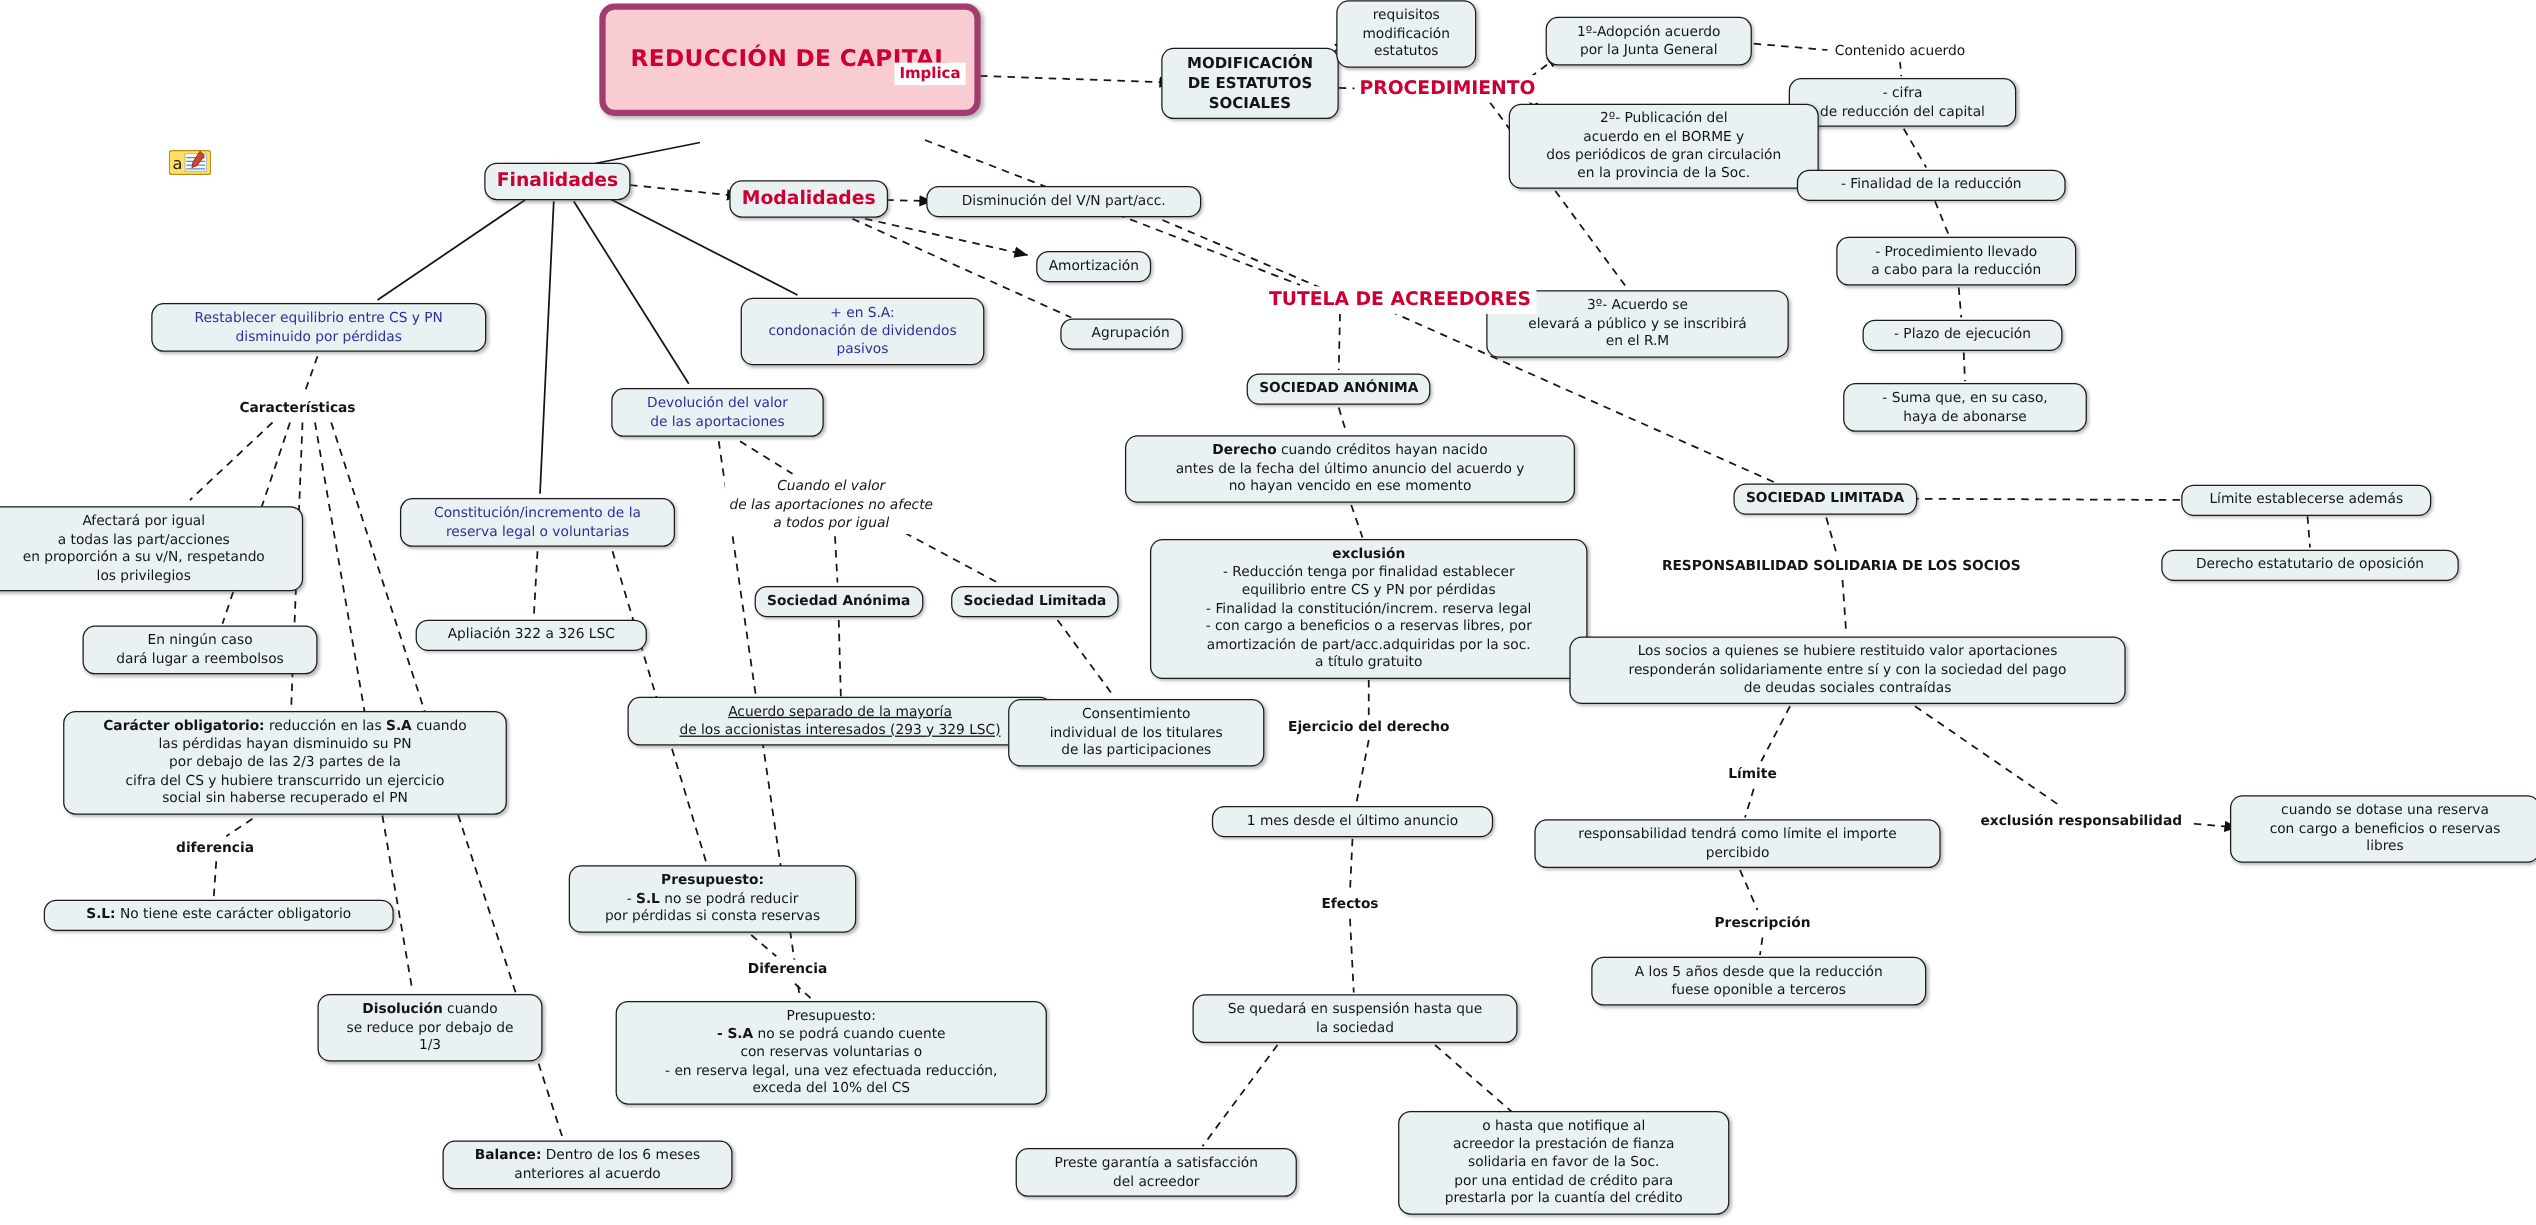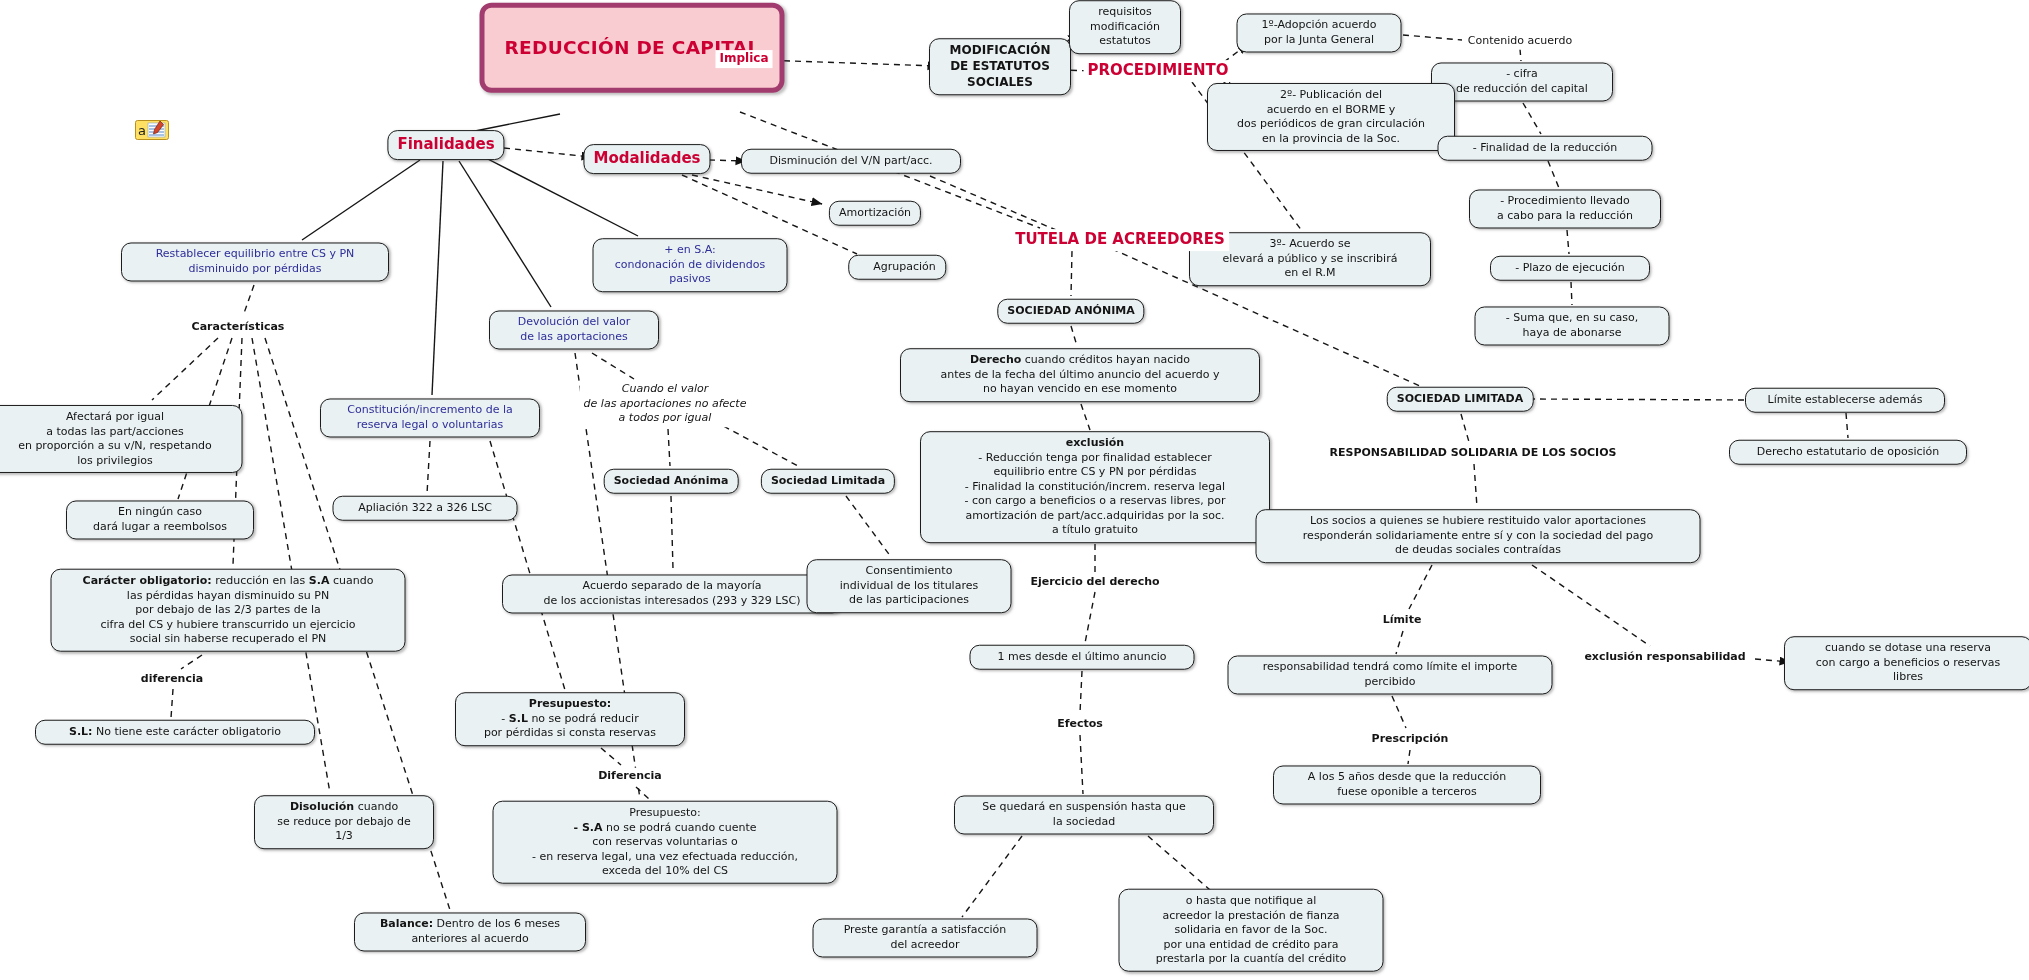--- a/index.html
+++ b/index.html
@@ -151,21 +151,21 @@
     <div class="n bx" style="left: 115px; top: 439px; width: 235px;"><span>Afectará por igual<br>a todas las part/acciones<br>en proporción a su v/N, respetando<br>los privilegios</span></div>
     <div class="n bx" style="left: 160px; top: 520px; width: 168px;"><span>En ningún caso<br>dará lugar a reembolsos</span></div>
     <div class="n bx" style="left: 228px; top: 610px; width: 335px;"><span class="b">Carácter obligatorio:</span><span> reducción en las </span><span class="b">S.A</span><span> cuando<br>las pérdidas hayan disminuido su PN<br>por debajo de las 2/3 partes de la<br>cifra del CS y hubiere transcurrido un ejercicio<br>social sin haberse recuperado el PN</span></div>
     <div class="n lbl bold" style="left: 172px; top: 679px;"><span>diferencia</span></div>
     <div class="n bx" style="left: 175px; top: 732px; width: 260px;"><span class="b">S.L:</span><span> No tiene este carácter obligatorio</span></div>
     <div class="n bx" style="left: 344px; top: 822px; width: 160px;"><span class="b">Disolución</span><span> cuando<br>se reduce por debajo de<br>1/3</span></div>
     <div class="n bx" style="left: 470px; top: 932px; width: 212px;"><span class="b">Balance:</span><span> Dentro de los 6 meses<br>anteriores al acuerdo</span></div>
     <div class="n lbl italic" style="left: 665px; top: 404px;"><span>Cuando el valor<br>de las aportaciones no afecte<br>a todos por igual</span></div>
     <div class="n bx bold" style="left: 671px; top: 481px;"><span>Sociedad Anónima</span></div>
     <div class="n bx bold" style="left: 828px; top: 481px;"><span>Sociedad Limitada</span></div>
-    <div class="n bx" style="left: 672px; top: 594px; width: 320px;"><span>Acuerdo separado de la mayoría<br>de los accionistas interesados (293 y 329 LSC)</span></div>
+    <div class="n bx" style="left: 672px; top: 577px; width: 320px; text-decoration: underline;"><span>Acuerdo separado de la mayoría<br>de los accionistas interesados (293 y 329 LSC)</span></div>
     <div class="n bx" style="left: 909px; top: 586px; width: 185px;"><span>Consentimiento<br>individual de los titulares<br>de las participaciones</span></div>
     <div class="n bx" style="left: 570px; top: 719px; width: 210px;"><span class="b">Presupuesto:</span><span><br>- </span><span class="b">S.L</span><span> no se podrá reducir<br>por pérdidas si consta reservas</span></div>
     <div class="n lbl bold" style="left: 630px; top: 776px;"><span>Diferencia</span></div>
     <div class="n bx" style="left: 665px; top: 842px; width: 325px;"><span>Presupuesto:<br></span><span class="b">- S.A</span><span> no se podrá cuando cuente<br>con reservas voluntarias o<br>- en reserva legal, una vez efectuada reducción,<br>exceda del 10% del CS</span></div>
     <div class="n bx bold" style="left: 1071px; top: 311px;"><span>SOCIEDAD ANÓNIMA</span></div>
     <div class="n bx" style="left: 1080px; top: 375px; width: 340px;"><span class="b">Derecho</span><span> cuando créditos hayan nacido<br>antes de la fecha del último anuncio del acuerdo y<br>no hayan vencido en ese momento</span></div>
     <div class="n bx" style="left: 1095px; top: 487px; width: 330px;"><span class="b">exclusión</span><span><br>- Reducción tenga por finalidad establecer<br>equilibrio entre CS y PN por pérdidas<br>- Finalidad la constitución/increm. reserva legal<br>- con cargo a beneficios o a reservas libres, por<br>amortización de part/acc.adquiridas por la soc.<br>a título gratuito</span></div>
     <div class="n lbl bold" style="left: 1095px; top: 582px;"><span>Ejercicio del derecho</span></div>
     <div class="n bx" style="left: 1082px; top: 657px; width: 205px;"><span>1 mes desde el último anuncio</span></div>
     <div class="n lbl bold" style="left: 1080px; top: 724px;"><span>Efectos</span></div>

